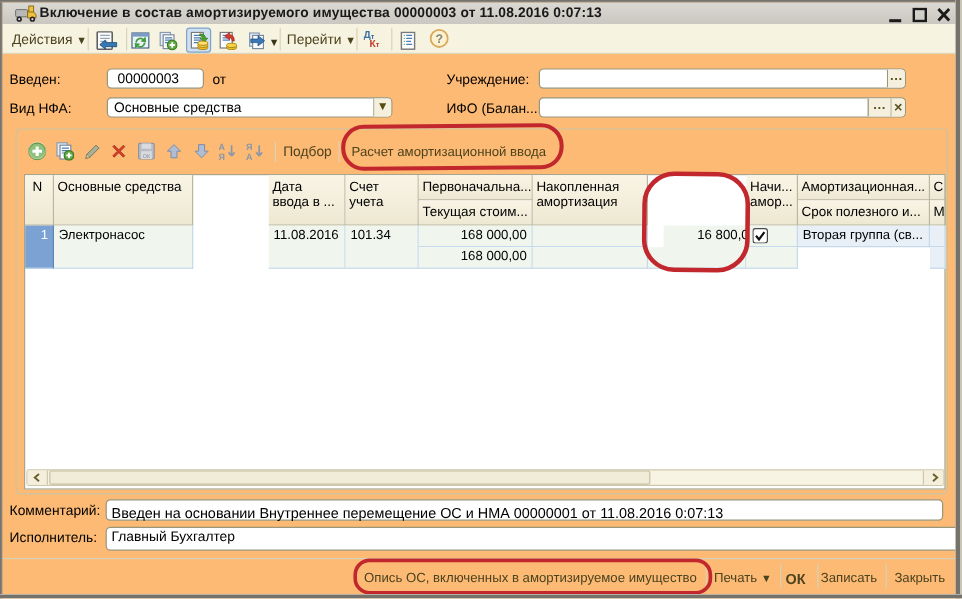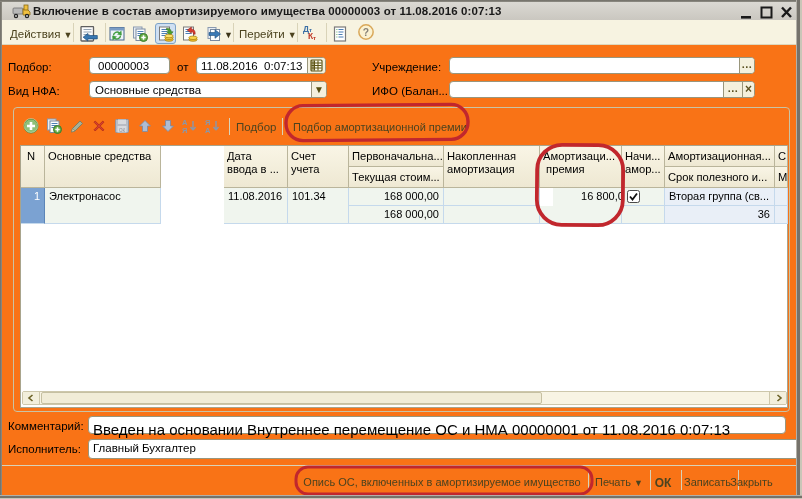--- a/index.html
+++ b/index.html
@@ -1,18 +1,18 @@
 <!DOCTYPE html>
 <html><head>
 <meta charset="utf-8">
 <style>
 * { margin:0; padding:0; box-sizing:border-box; }
 html,body { width:802px; height:499px; overflow:hidden; }
 body { font-family:"Liberation Sans", sans-serif; font-size:11.5px; color:#000; }
-#win { position:absolute; left:0; top:0; width:802px; height:499px; background:#f97316; }
+#win { position:absolute; left:0; top:0; width:802px; height:499px; background:#fdba74; }
 .eL { position:absolute; left:0; top:0; width:2px; height:100%; background:linear-gradient(to right,#6f6d66,#908e86); z-index:90; }
 .eT { position:absolute; left:0; top:0; width:100%; height:2px; background:linear-gradient(#6f6d66,#908e86); z-index:90; }
 .eR { position:absolute; right:0; top:0; width:6px; height:100%; z-index:90;
   background:linear-gradient(to right,#b3b0a8 0 1px,#75726b 1px 4px,#c9c6b8 4px 6px); }
 .eB { position:absolute; left:0; bottom:0; width:100%; height:4px; z-index:90;
   background:linear-gradient(#b3b0a8 0 1px,#75726b 1px 3px,#c9c6b8 3px 4px); }
 .abs { position:absolute; }
 #titlebar { left:2px; top:2px; width:796px; height:18px;
   background:linear-gradient(#dbd9d3,#cac7c0); color:#191919; font-weight:bold; }
 #titletext { left:31px; top:3px; white-space:nowrap; letter-spacing:0.12px; }
@@ -186,35 +186,25 @@
     <svg class="icon" style="left:330px;top:6px">
         <use href="#i-list"></use>
       </svg>
 
     <svg class="icon" style="left:356px;top:4px" width="17" height="17" viewBox="0 0 17 17">
       <circle cx="8.5" cy="8.5" r="7.6" fill="#fbf2d2" stroke="#d9a85a" stroke-width="1.6"></circle>
       <text x="8.5" y="12.5" font-size="11" font-weight="bold" text-anchor="middle" fill="#87837a" font-family="Liberation Sans">?</text>
     </svg>
   </div>
 
-  <div class="lbl" style="left:8px;top:61px">Подбор:</div>
+  <div class="lbl" style="left:8px;top:61px">Введен:</div>
   <div class="ibox" style="left:89px;top:57px;width:81px;height:17px">
       <div class="txt" style="left:8px">00000003</div>
     </div>
   <div class="lbl" style="left:177px;top:61px">от</div>
-  <div class="ibox" style="left:196px;top:57px;width:130px;height:17px">
-      <div class="txt" style="left:4px">11.08.2016&nbsp; 0:07:13</div>
-    <div class="fbtn" style="right:0;width:18px;border-radius:0 2px 2px 0">
-      <svg width="13" height="13" viewBox="0 0 13 13" style="margin-top:1px">
-          <rect x="1" y="1" width="11" height="11" rx="1" fill="#fffef2" stroke="#5e5517" stroke-width="1.2"></rect>
-          <path d="M1.5 4 h10 M1.5 6.5 h10 M1.5 9 h10 M4.5 1.5 v10 M8 1.5 v10" stroke="#5e5517" stroke-width="1.1"></path>
-          <rect x="1.2" y="1.5" width="3" height="10" fill="#5e5517" opacity="0.55"></rect>
-        </svg>
-    </div>
-  </div>
   <div class="lbl" style="left:372px;top:61px">Учреждение:</div>
   <div class="ibox" style="left:449px;top:57px;width:306px;height:17px">
     <div class="fbtn" style="right:0;width:15px;border-radius:0 3px 3px 0;letter-spacing:0.5px">...</div>
   </div>
 
   <div class="lbl" style="left:8px;top:85px">Вид НФА:</div>
   <div class="ibox" style="left:89px;top:81px;width:238px;height:17px">
       <div class="txt">Основные средства</div>
     <div class="fbtn" style="right:0;width:15px;border-radius:0 2px 2px 0"><span style="font-size:10px;color:#554e10;position:relative;top:1px">▼</span></div>
   </div>
@@ -249,32 +239,31 @@
       </svg>
     <svg class="icon" style="left:168px;top:10px">
         <use href="#i-sortaz"></use>
       </svg>
     <svg class="icon" style="left:191px;top:10px">
         <use href="#i-sortza"></use>
       </svg>
     <div class="tbtn abs" style="left:222px;top:13px">Подбор</div>
     <div class="tsep" style="left:215px;top:10px;height:17px"></div>
     <div class="tsep" style="left:268px;top:10px;height:17px"></div>
-    <div class="tbtn abs" style="left:279px;top:13px;font-size:11px">Подбор амортизационной премии</div>
+    <div class="tbtn abs" style="left:279px;top:13px;font-size:11px">Расчет амортизационной ввода</div>
 
     <div id="tbl" class="abs">
 
       <div class="hc" style="left:0;top:0;width:24px;height:42px;padding-left:6px">N</div>
       <div class="hc" style="left:24px;top:0;width:116px;height:42px">Основные средства</div>
       <div class="hc" style="left:203px;top:0;width:64px;height:42px">Дата<br>ввода в ...</div>
       <div class="hc" style="left:267px;top:0;width:61px;height:42px">Счет<br>учета</div>
       <div class="hc" style="left:328px;top:0;width:95px;height:21px">Первоначальна...</div>
       <div class="hc" style="left:328px;top:21px;width:95px;height:21px">Текущая стоим...</div>
       <div class="hc" style="left:423px;top:0;width:96px;height:42px">Накопленная<br>амортизация</div>
-      <div class="hc" style="left:519px;top:0;width:82px;height:42px">Амортизаци...<br>&nbsp;премия</div>
       <div class="hc" style="left:644px;top:0;width:110px;height:21px">Амортизационная...</div>
       <div class="hc" style="left:601px;top:0;width:43px;height:42px">Начи...<br>амор...</div>
       <div class="hc" style="left:644px;top:21px;width:110px;height:21px">Срок полезного и...</div>
       <div class="hc" style="left:754px;top:0;width:13px;height:21px">С</div>
       <div class="hc" style="left:754px;top:21px;width:13px;height:21px">М</div>
 
       <div class="dc num" style="left:0;top:42px;width:24px;height:36px;background:#7ba2d2;color:#fff;border-right:1px solid #5c85b8">1</div>
       <div class="dc" style="left:24px;top:42px;width:116px;height:36px">Электронасос</div>
       <div class="dc" style="left:203px;top:42px;width:64px;height:36px">11.08.2016</div>
       <div class="dc" style="left:267px;top:42px;width:61px;height:36px">101.34</div>
@@ -285,39 +274,38 @@
       <div class="dc num" style="left:532px;top:42px;width:82px;height:28px">16 800,00</div>
       <div class="dc" style="left:519px;top:60px;width:82px;height:18px"></div>
       <div class="dc" style="left:601px;top:42px;width:43px;height:18px">
         <svg width="13" height="13" viewBox="0 0 13 13" style="margin-left:1px">
             <rect x="0.5" y="0.5" width="12" height="12" rx="2" fill="#fff" stroke="#4a4a4a"></rect>
             <path d="M3 6.5 L5.5 9.5 L10 3.5" fill="none" stroke="#111" stroke-width="1.8"></path>
           </svg>
       </div>
       <div class="dc" style="left:601px;top:60px;width:43px;height:18px"></div>
       <div class="dc" style="left:644px;top:42px;width:110px;height:18px;background:#e9eff7">Вторая группа (св...</div>
-      <div class="dc num" style="left:644px;top:60px;width:110px;height:18px;background:#e9eff7">36</div>
       <div class="dc" style="left:754px;top:42px;width:13px;height:18px;background:#e9eff7"></div>
       <div class="dc" style="left:754px;top:60px;width:13px;height:18px;background:#e9eff7"></div>
 
       <div class="abs" style="left:1px;top:245px;width:765px;height:14px;background:#f8f4e4;border:1px solid #cdc7ab;border-radius:2px">
         <div class="abs" style="left:0;top:0;width:17px;height:12px;background:#f3efdc;border-right:1px solid #cdc7ab"><svg width="8" height="8" viewBox="0 0 8 8" style="margin:2px 0 0 4px">
               <path d="M5.5 1 L2 4 L5.5 7" fill="none" stroke="#6b6126" stroke-width="1.6"></path>
             </svg></div>
         <div class="abs" style="left:18px;top:0;width:501px;height:12px;background:#f1ecd7;border:1px solid #c6c0a2;border-radius:2px"></div>
         <div class="abs" style="right:0;top:0;width:17px;height:12px;background:#f3efdc;border-left:1px solid #cdc7ab"><svg width="8" height="8" viewBox="0 0 8 8" style="margin:2px 0 0 5px">
               <path d="M2.5 1 L6 4 L2.5 7" fill="none" stroke="#6b6126" stroke-width="1.6"></path>
             </svg></div>
       </div>
     </div>
   </div>
 
   <div class="lbl" style="left:8px;top:420px">Комментарий:</div>
   <div class="ibox" style="left:88px;top:416px;width:698px;height:18px">
-      <div class="txt" style="left:4px;top:4px;font-size:15px">Введен на основании Внутреннее перемещение ОС и НМА 00000001 от 11.08.2016 0:07:13</div>
+      <div class="txt" style="left:4px;top:4px;font-size:12px">Введен на основании Внутреннее перемещение ОС и НМА 00000001 от 11.08.2016 0:07:13</div>
     </div>
   <div class="lbl" style="left:8px;top:443px">Исполнитель:</div>
   <div class="ibox" style="left:88px;top:439px;width:758px;height:20px">
       <div class="txt" style="left:4px;top:2px">Главный Бухгалтер</div>
     <div class="fbtn" style="right:29px;width:15px;font-weight:bold;font-size:10px;line-height:17px;letter-spacing:0">...</div>
     <div class="fbtn" style="right:15px;width:14px;font-size:12px">×</div>
     <div class="fbtn" style="right:0;width:15px;border-radius:0 2px 2px 0"><svg width="11" height="12" viewBox="0 0 11 12" style="margin-top:2px">
           <circle cx="4.5" cy="4.5" r="3.2" fill="none" stroke="#5b5122" stroke-width="1.5"></circle>
           <path d="M7 7 L10 10.5" stroke="#5b5122" stroke-width="1.8"></path>
         </svg></div>
@@ -325,21 +313,21 @@
 
   <div class="abs" style="left:2px;top:465px;width:794px;height:30px;border-top:1px solid #d8d2b8">
     <div class="bb" style="left:294px;width:292px">Опись ОС, включенных в амортизируемое имущество</div>
     <div class="bsep" style="left:586px"></div>
     <div class="bb" style="left:588px;width:58px">Печать <span style="font-size:9px">▼</span></div>
     <div class="bsep" style="left:648px"></div>
     <div class="bb" style="left:648px;width:26px;font-weight:bold;font-size:12px!important">ОК</div>
     <div class="bsep" style="left:679px"></div>
     <div class="bb" style="left:678px;width:55px">Записать</div>
     <div class="bsep" style="left:736px"></div>
-    <div class="bb" style="left:722px;width:55px">Закрыть</div>
+    <div class="bb" style="left:737px;width:55px">Закрыть</div>
   </div>
   <div id="annot" class="abs">
     <svg width="802" height="499" viewBox="0 0 802 499">
       <rect x="286" y="105" width="182" height="35" rx="17" fill="none" stroke="#c1272d" stroke-width="3.4" transform="rotate(-0.5 376 122)"></rect>
       <rect x="537" y="145" width="86" height="80" rx="25" fill="none" stroke="#c1272d" stroke-width="3.8" transform="rotate(0.6 580 184)"></rect>
       <rect x="296" y="467" width="296" height="27" rx="12" fill="none" stroke="#c1272d" stroke-width="3"></rect>
     </svg>
   </div>
 </div>
 

